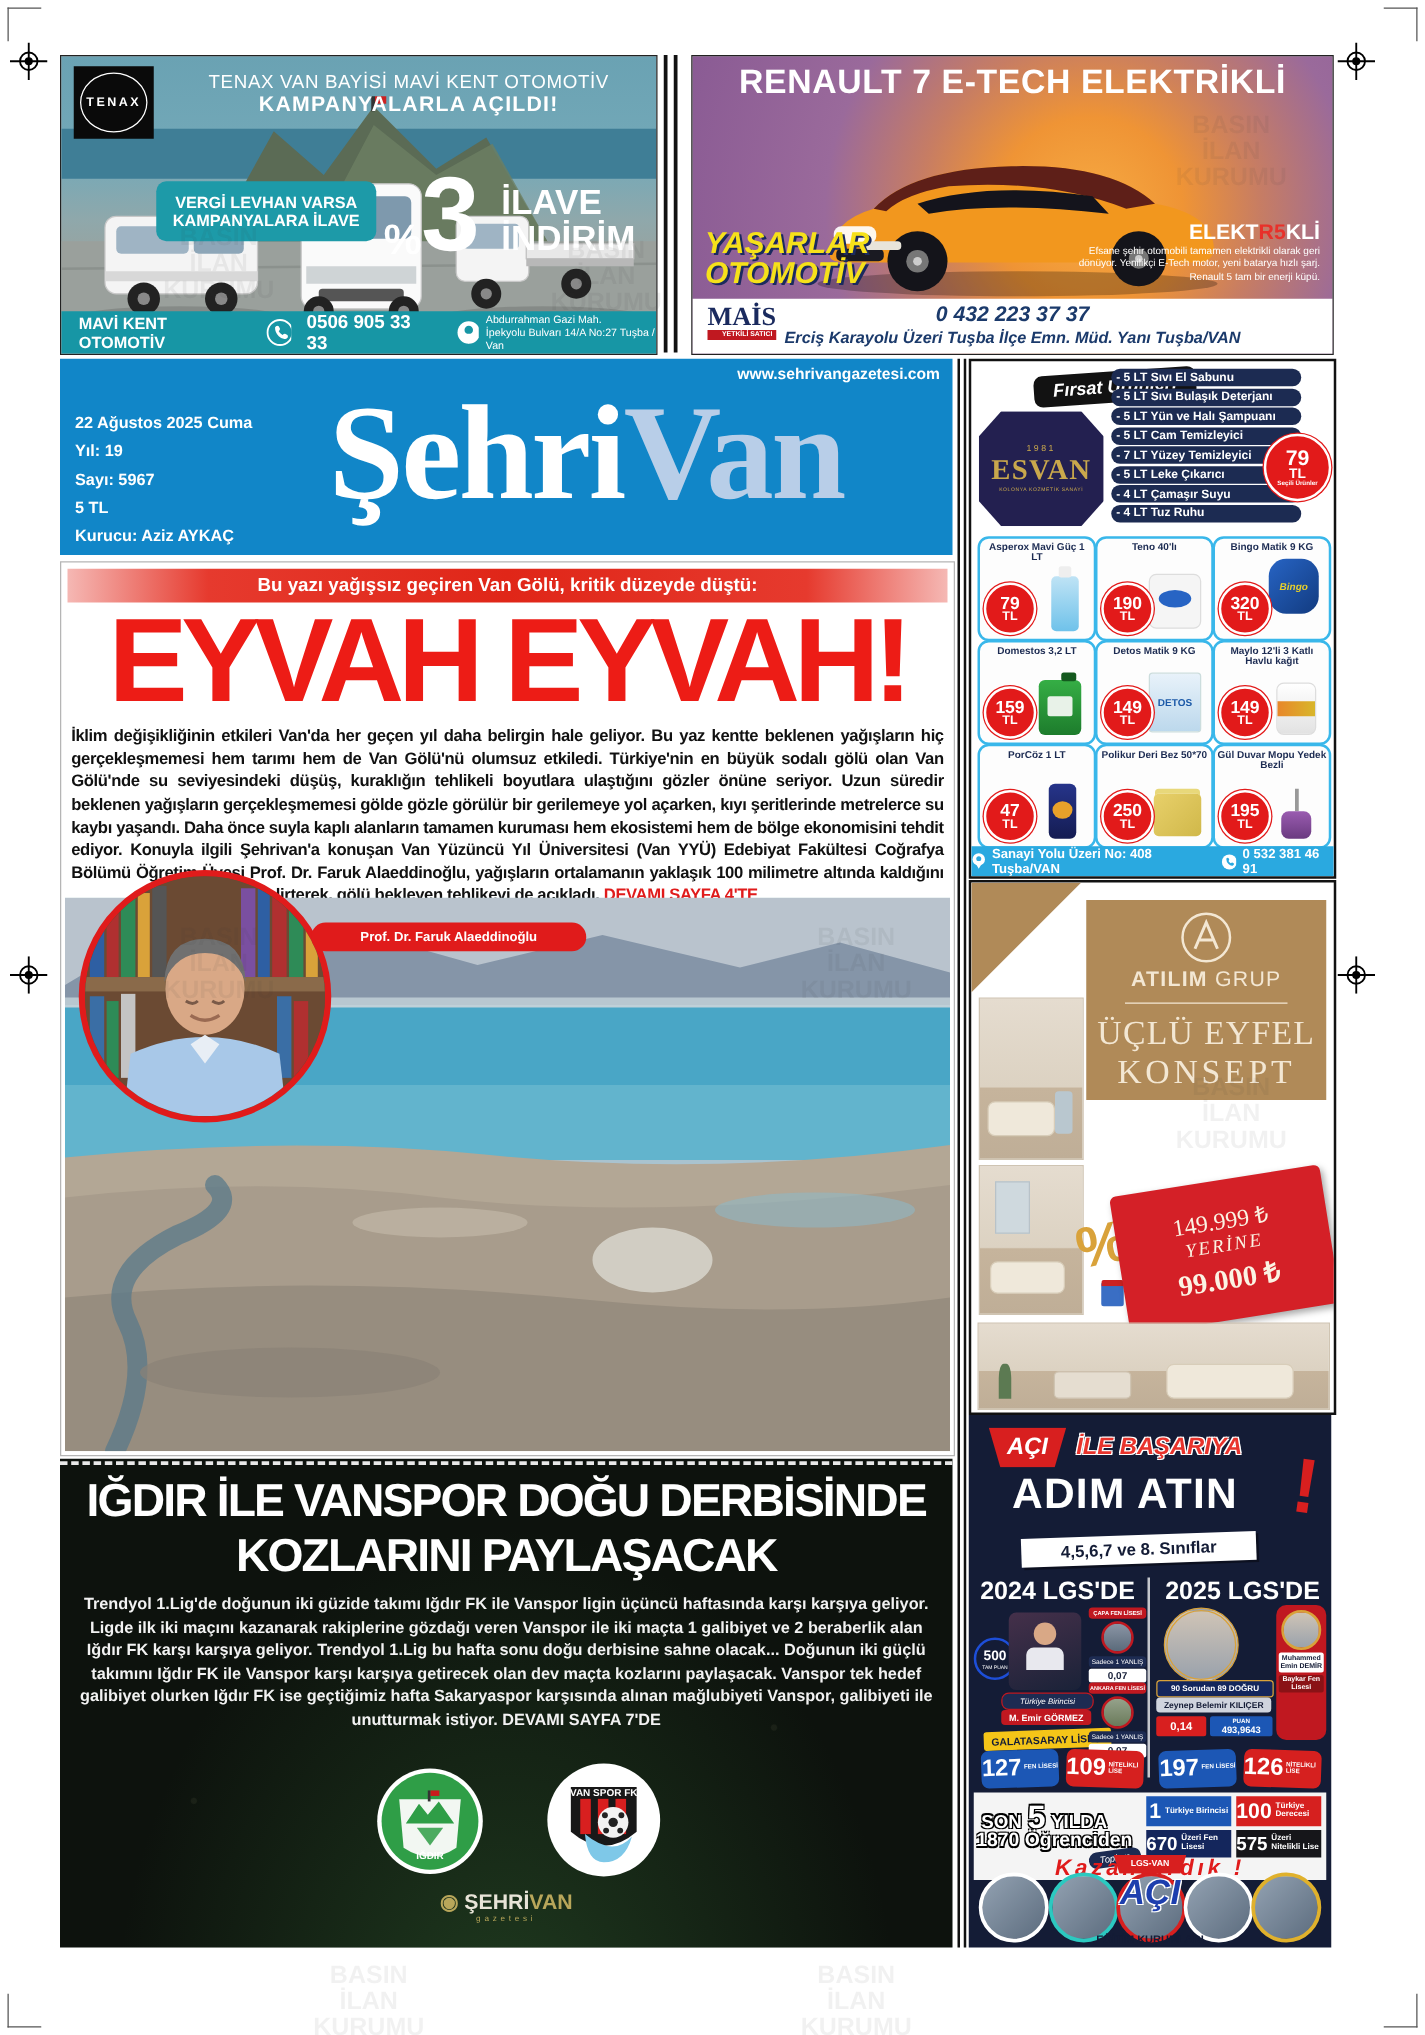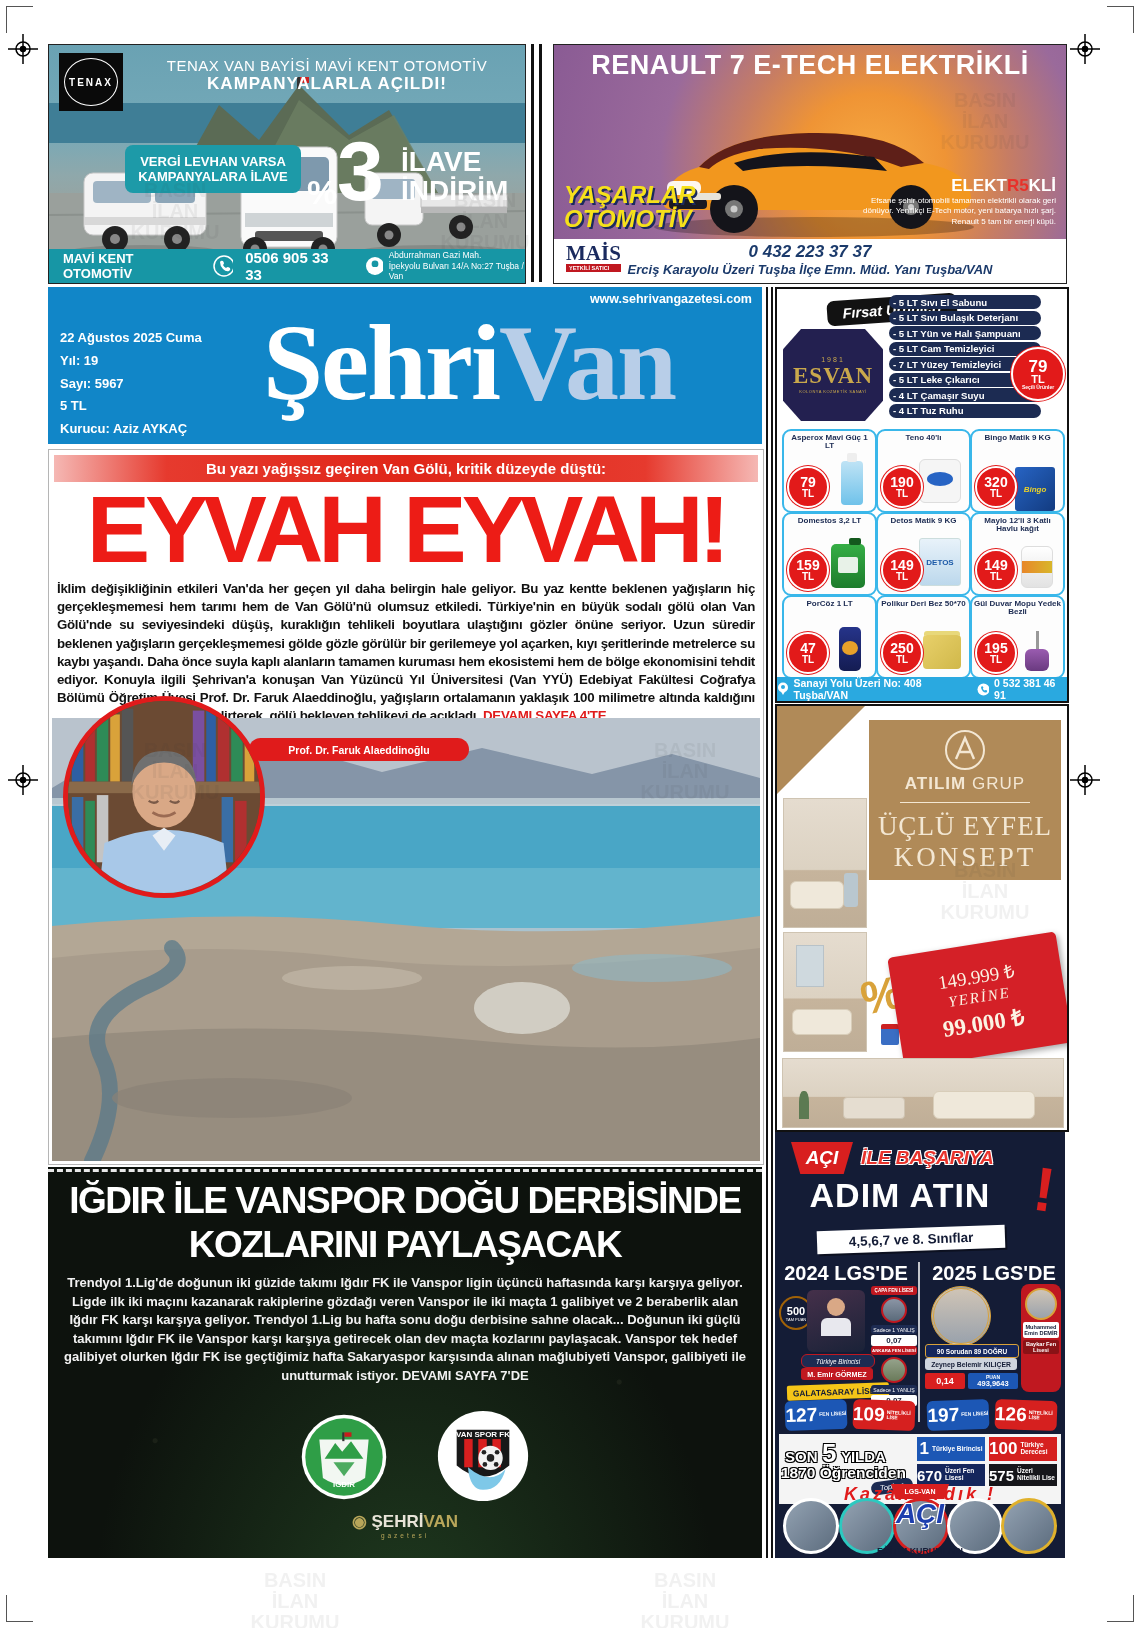--- a/index.html
+++ b/index.html
@@ -225,21 +225,21 @@
     </svg>
     <div class="abs" style="left:10px;bottom:52px">
       <div class="x i" style="font-size:24px;color:#f6e11a;line-height:1;text-shadow:2px 2px 0 #1a2a5e">YAŞARLAR</div>
       <div class="x i" style="font-size:24px;color:#f6e11a;line-height:1;text-shadow:2px 2px 0 #1a2a5e">OTOMOTİV</div>
     </div>
     <div class="abs" style="right:10px;bottom:56px;width:210px;text-align:right">
       <div class="x" style="font-size:17px;color:#fff"><span>ELEKT</span><span style="color:#e8312a">R5</span><span>KLİ</span></div>
       <div class="w" style="font-size:8px;line-height:1.3">Efsane şehir otomobili tamamen elektrikli olarak geri dönüyor. Yenilikçi E-Tech motor, yeni batarya hızlı şarj. Renault 5 tam bir enerji küpü.</div>
     </div>
     <div class="abs" style="left:0;right:0;bottom:0;height:44px;background:#fff">
-      <div class="abs" style="left:12px;top:4px;text-align:left">
+      <div class="abs" style="left:12px;top:4px;text-align:right">
         <div class="serif x" style="font-size:21px;color:#1a2a5e;line-height:1">MAİS</div>
         <div style="background:#c01820;color:#fff;font-size:5.5px;font-weight:bold;padding:1px 3px">YETKİLİ SATICI</div>
       </div>
       <div style="text-align:center;padding-top:3px">
         <div class="b i" style="font-size:17px;color:#1b3a6b">0 432 223 37 37</div>
         <div class="b i" style="font-size:13px;color:#1b3a6b">Erciş Karayolu Üzeri Tuşba İlçe Emn. Müd. Yanı Tuşba/VAN</div>
       </div>
     </div>
   </section>
 
@@ -403,21 +403,21 @@
       <div class="abs" style="right:8px;bottom:8px;width:40px;height:42px;background:#f5f5f5;border:1px solid #ddd;border-radius:6px">
           <div style="width:26px;height:14px;background:#2764c4;border-radius:50%;margin:12px auto 0"></div>
         </div>
       <div class="abs price col" style="left:3px;bottom:3px;width:38px;height:38px">
           <span style="font-size:14px">190</span>
           <span style="font-size:10px">TL</span>
         </div>
     </div>
     <div class="cell" style="left:193px;top:140px">
       <div class="pname">Bingo Matik 9 KG</div>
-      <div class="abs ctr" style="right:8px;bottom:0;width:40px;height:44px;background:linear-gradient(135deg,#2764c4,#123b80);border-radius:3px">
+      <div class="abs ctr" style="right:8px;bottom:20px;width:40px;height:44px;background:linear-gradient(135deg,#2764c4,#123b80);border-radius:14px">
           <span style="color:#e8d02a;font-size:8px;font-weight:900;font-style:italic">Bingo</span>
         </div>
       <div class="abs price col" style="left:3px;bottom:3px;width:38px;height:38px">
           <span style="font-size:14px">320</span>
           <span style="font-size:10px">TL</span>
         </div>
     </div>
     <div class="cell" style="left:5px;top:223px">
       <div class="pname">Domestos 3,2 LT</div>
       <div class="abs" style="right:10px;bottom:6px;width:34px;height:44px;background:linear-gradient(#35ae45,#1d7c2c);border-radius:5px">
@@ -536,21 +536,21 @@
     <div class="abs x i aci-red strokeW" style="left:86px;top:15px;font-size:19px">İLE BAŞARIYA</div>
     <div class="abs w x" style="left:0;width:250px;top:44px;text-align:center;font-size:34px;letter-spacing:1px">ADIM ATIN</div>
     <div class="abs x" style="right:10px;top:22px;font-size:62px;color:#d81f1f;transform:rotate(8deg)">!</div>
     <div class="abs ctr" style="left:42px;top:96px;width:188px;height:23px;background:#fff;transform:rotate(-2deg);box-shadow:2px 2px 0 rgba(0,0,0,.4)">
       <span class="x" style="font-size:13.5px;color:#141c36">4,5,6,7 ve 8. Sınıflar</span>
     </div>
     <div class="abs" style="left:143px;top:130px;width:2px;height:160px;background:rgba(255,255,255,.75)"></div>
     <div class="abs w x" style="left:2px;top:130px;width:138px;text-align:center;font-size:20px">2024 LGS'DE</div>
     <div class="abs w x" style="left:150px;top:130px;width:138px;text-align:center;font-size:20px">2025 LGS'DE</div>
 
-    <div class="abs col" style="left:4px;top:164px;width:30px;height:30px;border:2px solid #a16207;border-radius:50%">
+    <div class="abs col" style="left:4px;top:178px;width:30px;height:30px;border:2px solid #1d4ed8;border-radius:50%">
       <span class="w x" style="font-size:11px">500</span>
       <span class="w" style="font-size:4px">TAM PUAN</span>
     </div>
     <div class="abs" style="left:32px;top:158px;width:58px;height:62px;border-radius:6px;background:linear-gradient(160deg,#45304a,#1a2238)">
       <div style="width:18px;height:18px;border-radius:50%;background:#d9a886;margin:8px auto 0"></div>
       <div style="width:30px;height:18px;border-radius:6px 6px 0 0;background:#e8e8ee;margin:2px auto 0"></div>
     </div>
     <div class="abs ctr" style="left:26px;top:222px;width:72px;height:12px;background:#1d2b52;border:1px solid #c01820;border-radius:6px">
         <span class="w i" style="font-size:6.3px">Türkiye Birincisi</span>
       </div>

